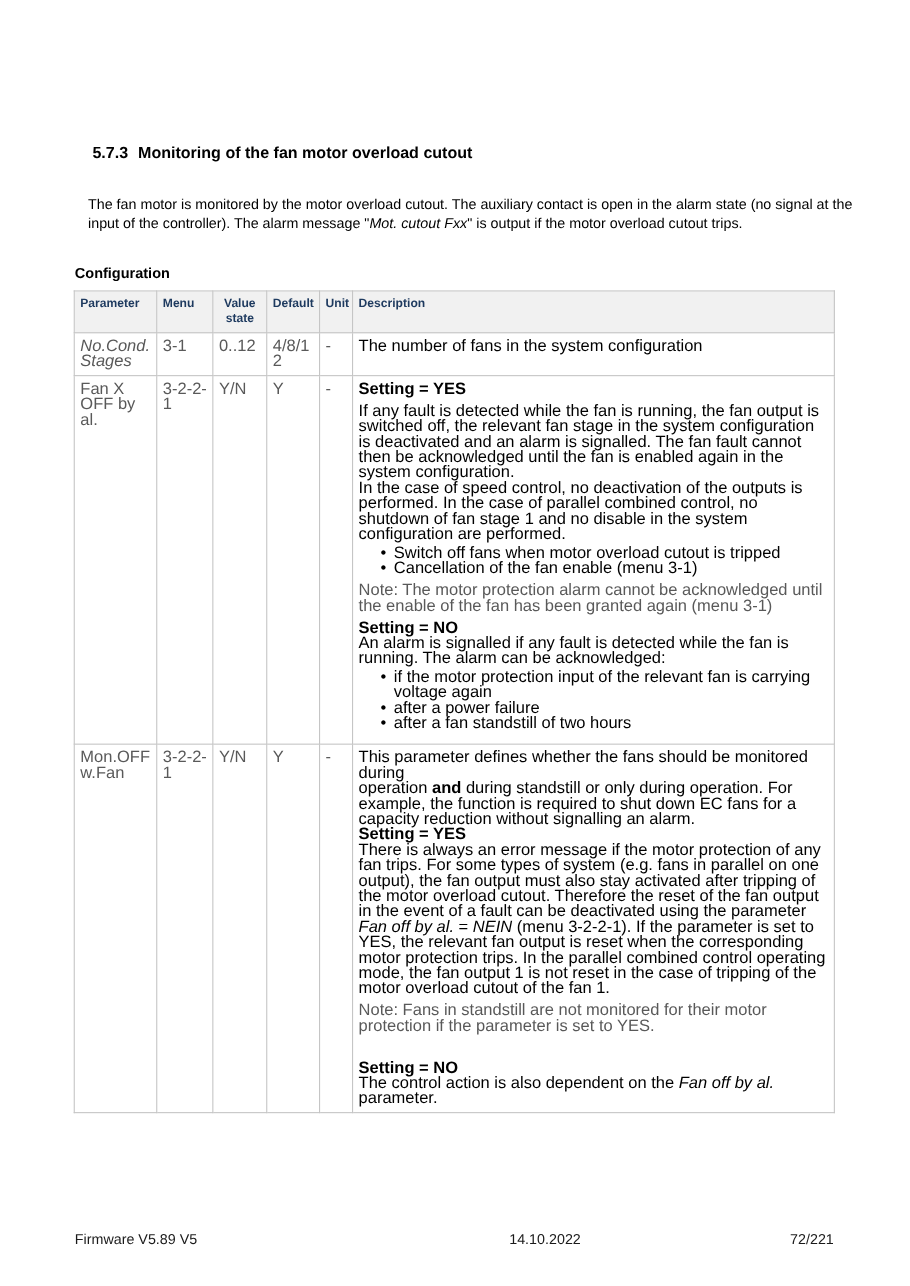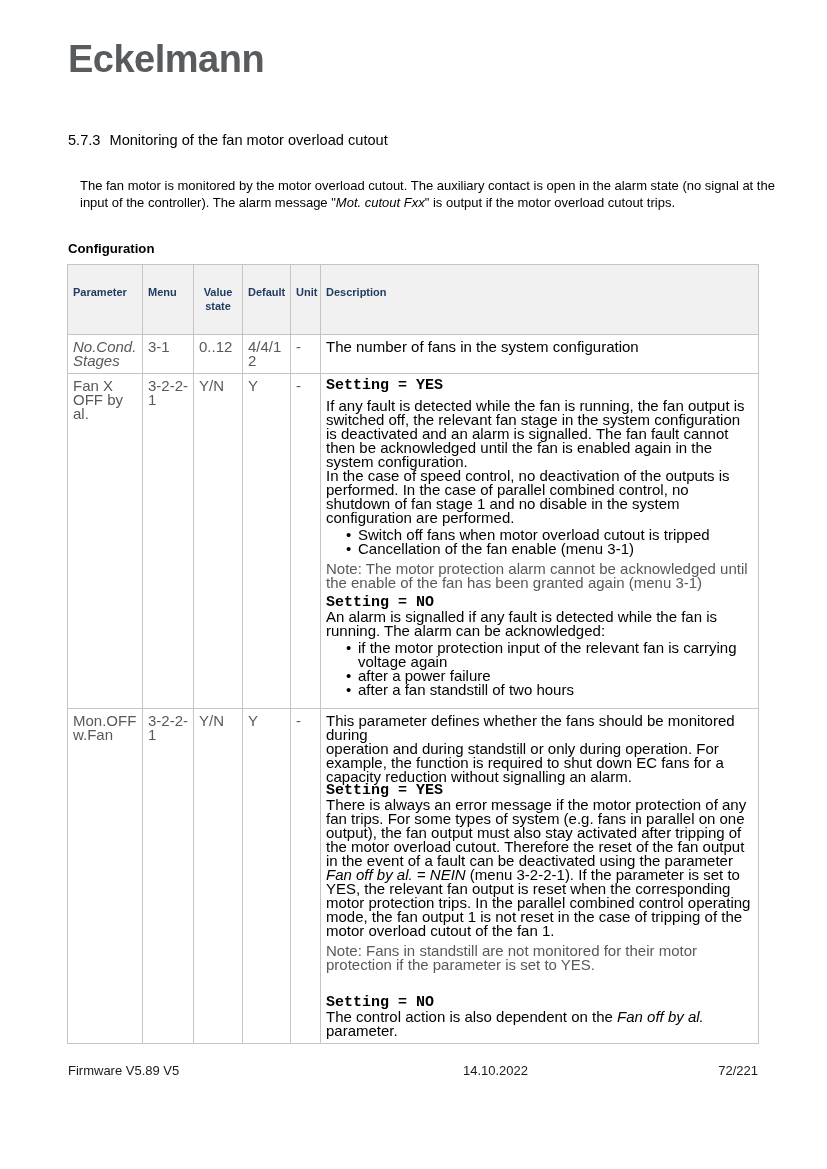--- a/index.html
+++ b/index.html
@@ -10,22 +10,22 @@
   }
   .sheet { position:absolute; inset:0; background:#fff; }
 
   .logo {
     position:absolute; left:68px; top:40px;
     font-size:38px; font-weight:700; letter-spacing:-0.5px; line-height:1;
     color:var(--logo-color,#585c5e);
   }
 
   .section-heading {
-    position:absolute; left:68px; top:132px;
-    font-size:14.6px; font-weight:400; display:flex; gap:9px; line-height:1.2;
+    position:absolute; left:84px; top:132px;
+    font-size:14.6px; font-weight:700; display:flex; gap:9px; line-height:1.2;
   }
 
   .intro-p1 { position:absolute; left:80px; top:164px; width:696px;
     font-size:13px; line-height:17.4px; }
   .intro-p2 { position:absolute; left:68px; top:220px; width:696px;
     font-size:13.2px; line-height:17.4px; }
   .table-caption { position:absolute; left:68px; top:241px;
     font-size:13.2px; font-weight:700; }
 
   table.config {
@@ -34,54 +34,53 @@
   }
   col.c0{width:75px} col.c1{width:51px} col.c2{width:49px}
   col.c3{width:48px} col.c4{width:30px} col.c5{width:438px}
   table.config th, table.config td {
     border:1px solid var(--border-color,#c5c5c5);
     vertical-align:top; text-align:left;
   }
   table.config th {
     background:var(--header-bg,#f1f1f1);
     color:var(--header-text,#1e3a5f);
-    font-size:11px; line-height:13.5px; font-weight:700; padding:21px 5px;
+    font-size:11px; line-height:13.5px; font-weight:700; padding:5px 5px;
   }
   table.config th.center { text-align:center; }
   table.config td { font-size:15px; line-height:14px; padding:5px 5px; }
   td.meta { color:var(--muted,#595959); overflow-wrap:break-word; }
   td.meta.italic { font-style:italic; }
   td.desc { color:#000; }
 
   .blk { margin:0 0 6px 0; }
-  .blk.heading { font-weight:700;font-family:Liberation Mono, monospace; }
+  .blk.heading { font-weight:700; }
   .blk.note { color:var(--muted,#595959); }
   .blk.tight { margin-bottom:0; }
   .blk.spacer { height:18px; margin:0; }
   ul.bullets { list-style:none; margin:3px 0 6px 0; padding:0 0 0 20px; }
   ul.bullets li { position:relative; padding-left:12px; }
   ul.bullets li::before { content:"\2022"; position:absolute; left:0; }
 
   .footer {
-    position:absolute; left:68px; top:1063px; width:690px;
+    position:absolute; left:68px; top:1119px; width:690px;
     display:flex; font-size:13px; color:#1a1a1a;
   }
   .footer .f-left  { flex:1; text-align:left; }
   .footer .f-center{ flex:1; text-align:right; }
   .footer .f-right { flex:1; text-align:right; }
 
   .i { font-style:italic; }
-  .b { font-weight:400;margin-top:47px; }
+  .b { font-weight:700;margin-top:47px; }
 </style>
 </head>
 <body>
 
 <div class="sheet">
 
-  <div class="logo">Eckelmann</div>
 
   <div class="section-heading">
     <span>5.7.3</span>
     <span>Monitoring of the fan motor overload cutout</span>
   </div>
 
   <p class="intro-p1"><span>The fan motor is monitored by the motor overload cutout. The auxiliary contact is open in the alarm state (no signal at the input of the controller). The alarm message "</span><span class="i">Mot. cutout Fxx</span><span>" is output if the motor overload cutout trips.</span></p>
   <div class="table-caption">Configuration</div>
 
   <table class="config">
@@ -101,21 +100,21 @@
           <th>Default</th>
           <th>Unit</th>
           <th>Description</th>
         </tr>
     </thead>
     <tbody>
         <tr>
           <td class="meta italic">No.Cond.Stages</td>
           <td class="meta">3-1</td>
           <td class="meta">0..12</td>
-          <td class="meta">4/4/12</td>
+          <td class="meta">4/8/12</td>
           <td class="meta">-</td>
           <td class="desc">
             <div class="blk para tight"><span>The number of fans in the system configuration</span></div>
           </td>
         </tr>
         <tr>
           <td class="meta">Fan X OFF by al.</td>
           <td class="meta">3-2-2-1</td>
           <td class="meta">Y/N</td>
           <td class="meta">Y</td>

